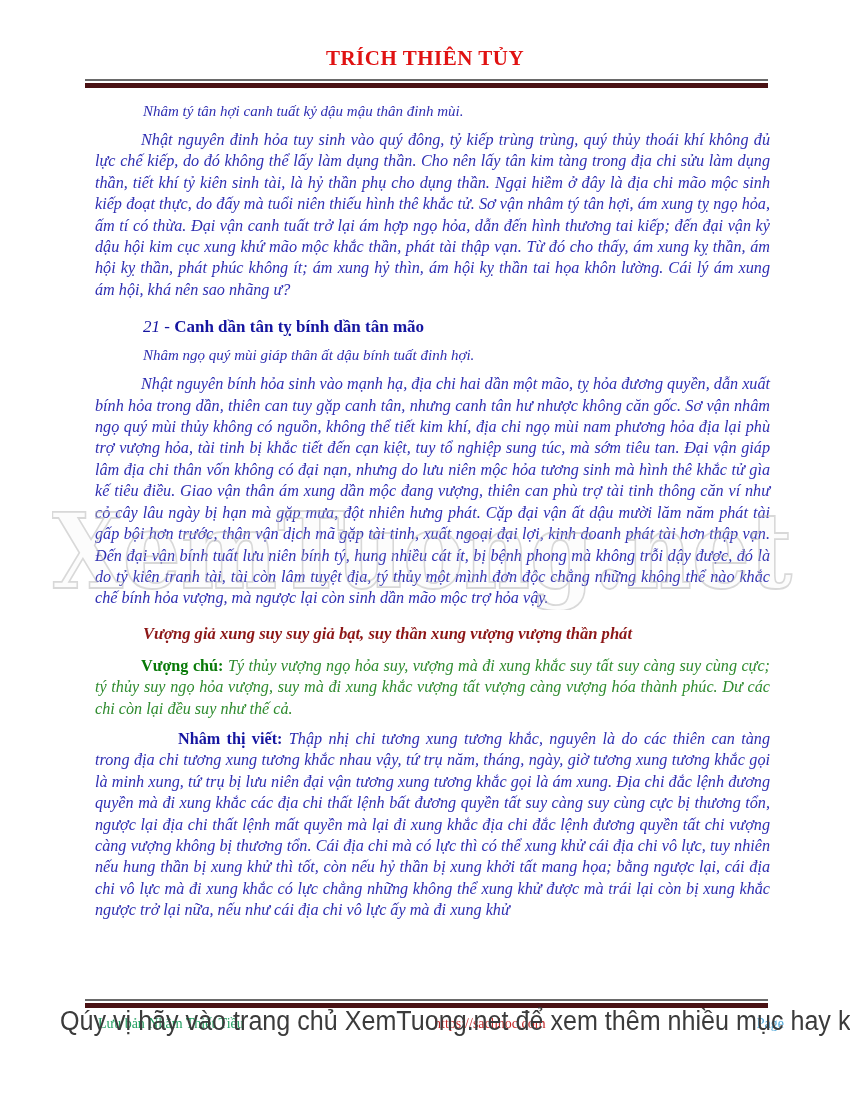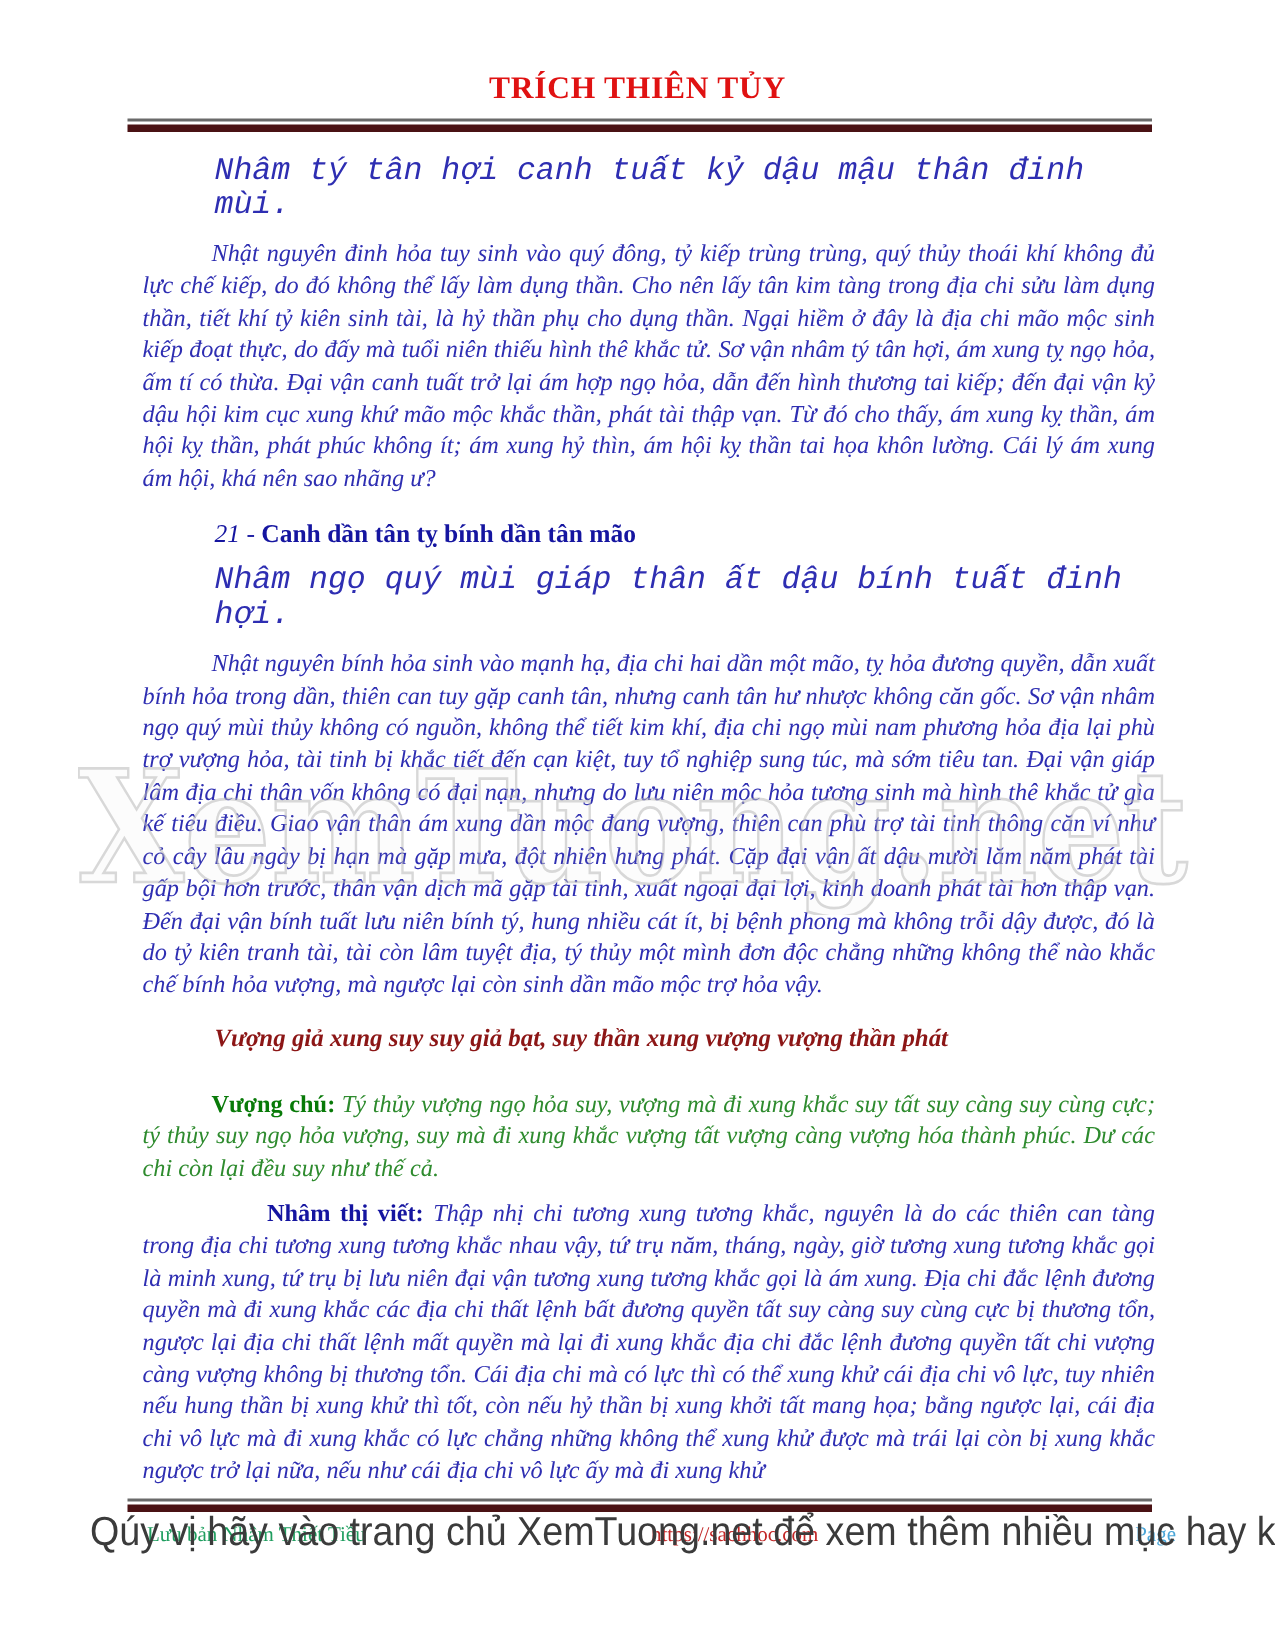--- a/index.html
+++ b/index.html
@@ -19,27 +19,27 @@
   }
   .double-rule::after{
     content:'';position:absolute;top:2px;left:0;right:0;height:5px;background:#4a1214;
   }
 
   
   .content{margin:12px 80px 0 95px;color:#2e2eb2;}
   .entry-heading{margin:16px 0 10px 48px;font-size:17px;color:#1515a0;}
   .entry-num{font-style:italic;font-weight:normal;}
   .entry-title{font-weight:bold;}
-  .pillars{margin:0 0 10px 48px;font-style:italic;font-size:21px;font-family:Liberation Mono, monospace;}
+  .pillars{margin:0 0 10px 48px;font-style:italic;font-size:15px;}
   .para{
     text-align:justify;text-indent:46px;font-style:italic;
     font-size:16.2px;line-height:21.4px;margin:0 0 9px 0;
   }
   .quote-heading{
-    margin:14px 0 24px 48px;color:#8c1616;font-weight:bold;font-style:italic;font-size:16.6px;font-family:Liberation Serif, serif;
+    margin:14px 0 12px 48px;color:#8c1616;font-weight:bold;font-style:italic;font-size:16.6px;font-family:Liberation Serif, serif;
   }
   .green-para{color:#2e8b2e;}
   .label-green{color:#087a08;font-weight:bold;font-style:normal;}
   .label-navy{color:#1515a0;font-weight:bold;font-style:normal;margin-left:37px;}
 
   
   .watermark{
     position:absolute;left:52px;top:488px;width:746px;height:122px;
     pointer-events:none;opacity:.55;
   }

